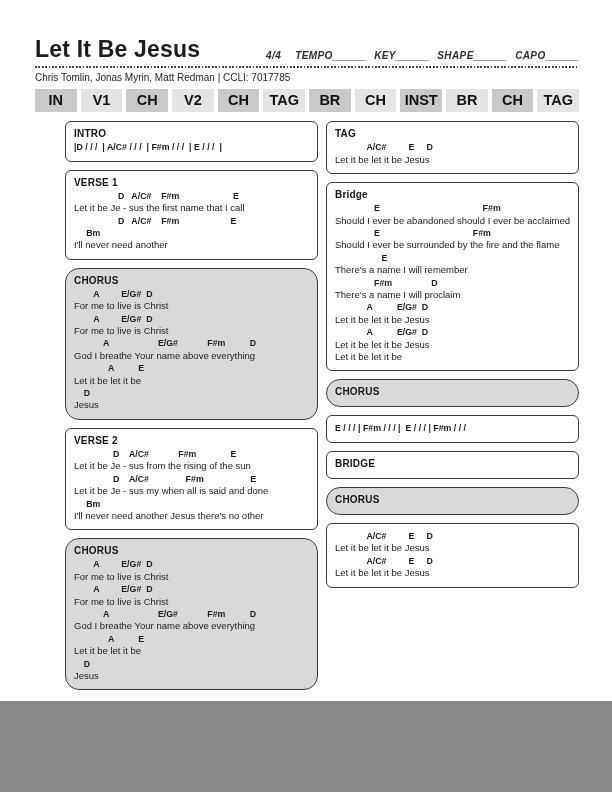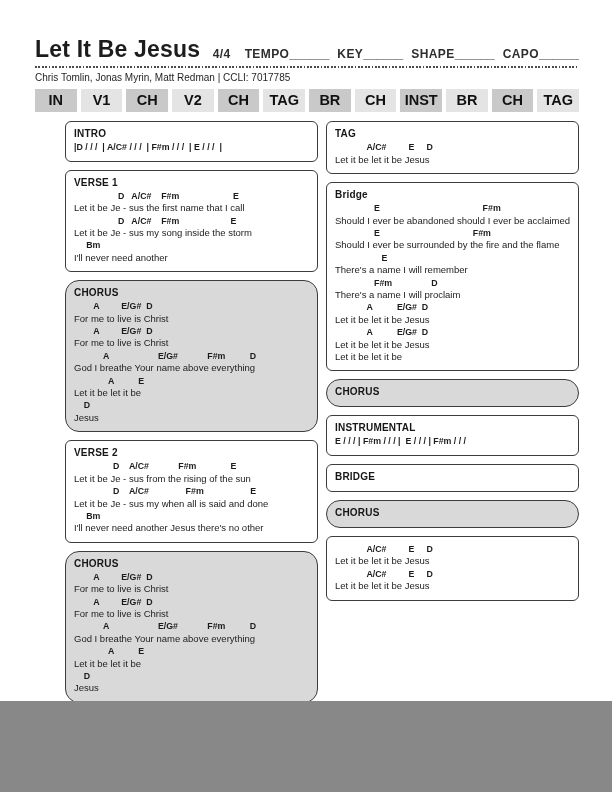--- a/index.html
+++ b/index.html
@@ -11,21 +11,21 @@
     margin: 0 auto;
     background: #ffffff;
     font-family: "Liberation Sans", sans-serif;
     color: #1a1a1a;
     overflow: hidden;
   }
   .content { position: absolute; left: 35px; right: 33px; top: 36px; }
 
   .header-row { display: flex; justify-content: space-between; align-items: flex-end; }
   .title { font-size: 23px; font-weight: bold; letter-spacing: 0.2px; color: #1c1c1c; }
-  .meta { font-size: 12px; font-weight: bold; color: #2e2e2e; letter-spacing: 0.4px; padding-bottom: 2px; white-space: nowrap; }
+  .meta { font-size: 10px; font-weight: bold; color: #2e2e2e; letter-spacing: 0.4px; padding-bottom: 2px; white-space: nowrap; font-style: italic; }
   .meta .ts { margin-right: 6px; }
   .meta .m-label { margin-left: 8px; }
   .meta .m-blank { letter-spacing: 0; font-weight: bold; }
 
   .dotted-rule {
     margin-top: 3px;
     height: 2.4px;
     background-image: repeating-linear-gradient(90deg, #4a4a4a 0px, #4a4a4a 1.7px, transparent 1.7px, transparent 3.4px);
   }
   .authors { margin-top: 4px; font-size: 10px; color: #1f1f1f; }
@@ -106,21 +106,20 @@
       <div class="col" id="col-left">
           <div class="section-box white">
             <div class="section-header">INTRO</div>
             <div class="line chords">|D / / /  | A/C# / / /  | F#m / / /  | E / / /  |</div>
           </div>
           <div class="section-box white">
             <div class="section-header">VERSE 1</div>
             <div class="line chords">                  D   A/C#    F#m                      E</div>
             <div class="line lyrics">Let it be Je - sus the first name that I call</div>
             <div class="line chords">                  D   A/C#    F#m                     E</div>
-            <div class="line lyrics">Let it be Je - sus my song inside the storm</div>
             <div class="line chords">     Bm</div>
             <div class="line lyrics">I'll never need another</div>
           </div>
           <div class="section-box gray">
             <div class="section-header">CHORUS</div>
             <div class="line chords">        A         E/G#  D</div>
             <div class="line lyrics">For me to live is Christ</div>
             <div class="line chords">        A         E/G#  D</div>
             <div class="line lyrics">For me to live is Christ</div>
             <div class="line chords">            A                    E/G#            F#m          D</div>
@@ -172,21 +171,20 @@
             <div class="line chords">             A          E/G#  D</div>
             <div class="line lyrics">Let it be let it be Jesus</div>
             <div class="line chords">             A          E/G#  D</div>
             <div class="line lyrics">Let it be let it be Jesus</div>
             <div class="line lyrics">Let it be let it be</div>
           </div>
           <div class="section-box gray">
             <div class="section-header">CHORUS</div>
           </div>
           <div class="section-box white">
-            <div class="section-header">INSTRUMENTAL</div>
             <div class="line chords">E / / / | F#m / / / |  E / / / | F#m / / /</div>
           </div>
           <div class="section-box white">
             <div class="section-header">BRIDGE</div>
           </div>
           <div class="section-box gray">
             <div class="section-header">CHORUS</div>
           </div>
           <div class="section-box white">
             <div class="line chords">             A/C#         E     D</div>

